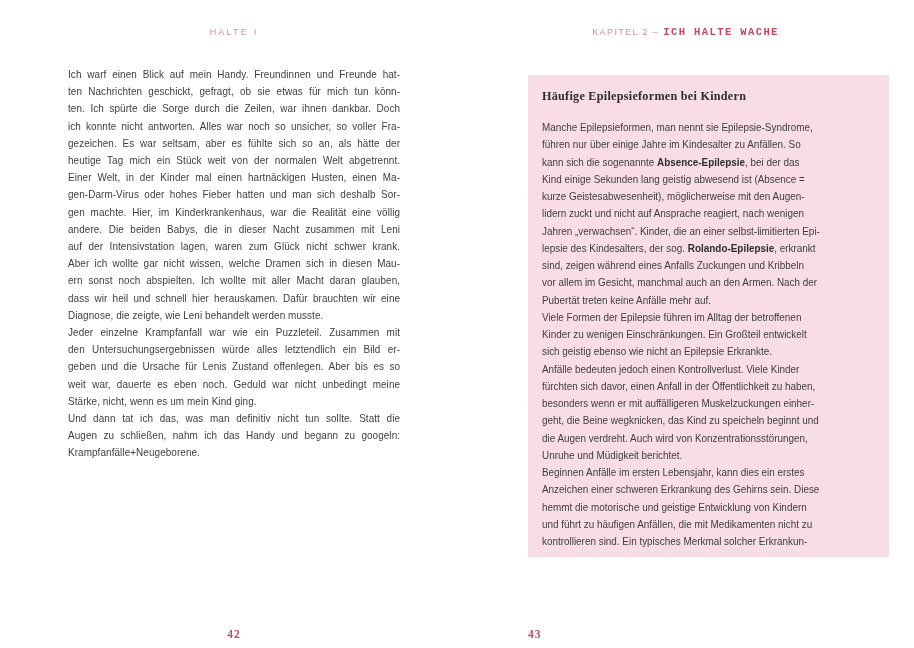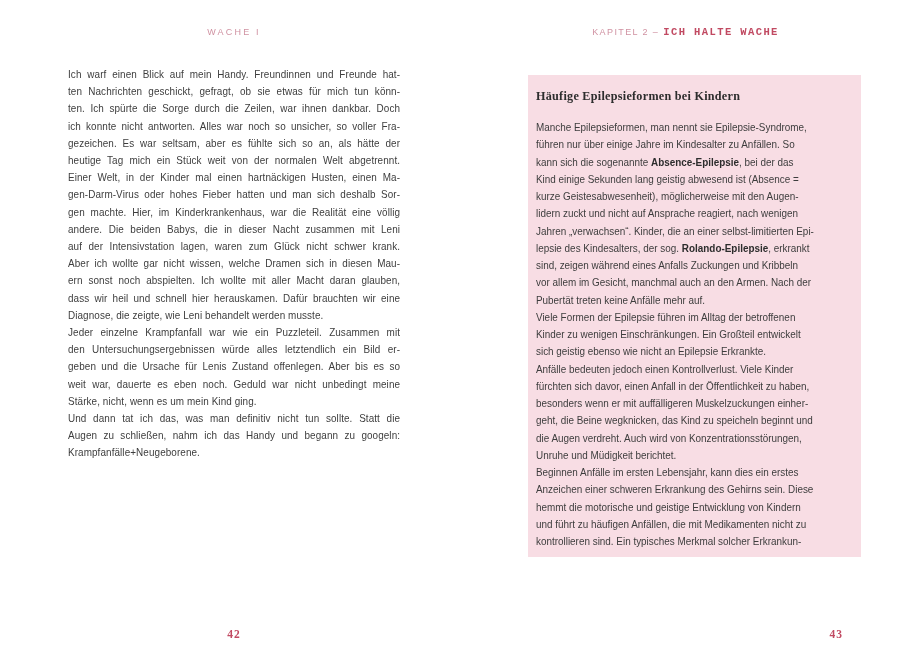--- a/index.html
+++ b/index.html
@@ -56,23 +56,23 @@
     letter-spacing: 0.1px;
     color: var(--body-text, #3d3d3d);
   }
   .jline { text-align: justify; text-align-last: justify; }
   .jline.para-end { text-align-last: left; }
 
   
   .info-box {
     position: absolute;
     left: 528px; top: 75px;
-    width: 333px; height: 482px;
+    width: 361px; height: 482px;
     box-sizing: border-box;
-    padding: 13px 8px;
+    padding: 13px 14px;
     background: var(--box-background, #f8dde4);
   }
   .box-inner {
     width: 319px;
     transform: scaleX(0.9);
     transform-origin: 0 0;
   }
   .box-title {
     font-family: "Liberation Serif", serif;
     font-weight: 700;
@@ -94,28 +94,28 @@
     position: absolute;
     top: 595px;
     font-family: "Liberation Serif", serif;
     font-weight: bold;
     font-size: 11.5px;
     letter-spacing: 1px;
     color: var(--accent-red, #c14a62);
     margin-top: 33px;
   }
   .page-number.left  { left: 68px;  width: 332px; text-align: center; }
-  .page-number.right { left: 528px; width: 315px; text-align: right; }
+  .page-number.right { left: 528px; width: 315px; text-align: left; }
 </style>
 </head>
 <body>
 
 <div class="spread">
 
-  <div class="running-head-left">WACHE I</div>
+  <div class="running-head-left">HALTE I</div>
 
   <div class="running-head-right">
     <span class="chapter-prefix">KAPITEL 2 –</span><span class="chapter-title">ICH HALTE WACHE</span>
   </div>
 
   <div class="text-block">
       <div class="jline"><span>Ich warf einen Blick auf mein Handy. Freundinnen und Freunde hat-</span></div>
       <div class="jline"><span>ten Nachrichten geschickt, gefragt, ob sie etwas für mich tun könn-</span></div>
       <div class="jline"><span>ten. Ich spürte die Sorge durch die Zeilen, war ihnen dankbar. Doch</span></div>
       <div class="jline"><span>ich konnte nicht antworten. Alles war noch so unsicher, so voller Fra-</span></div>

